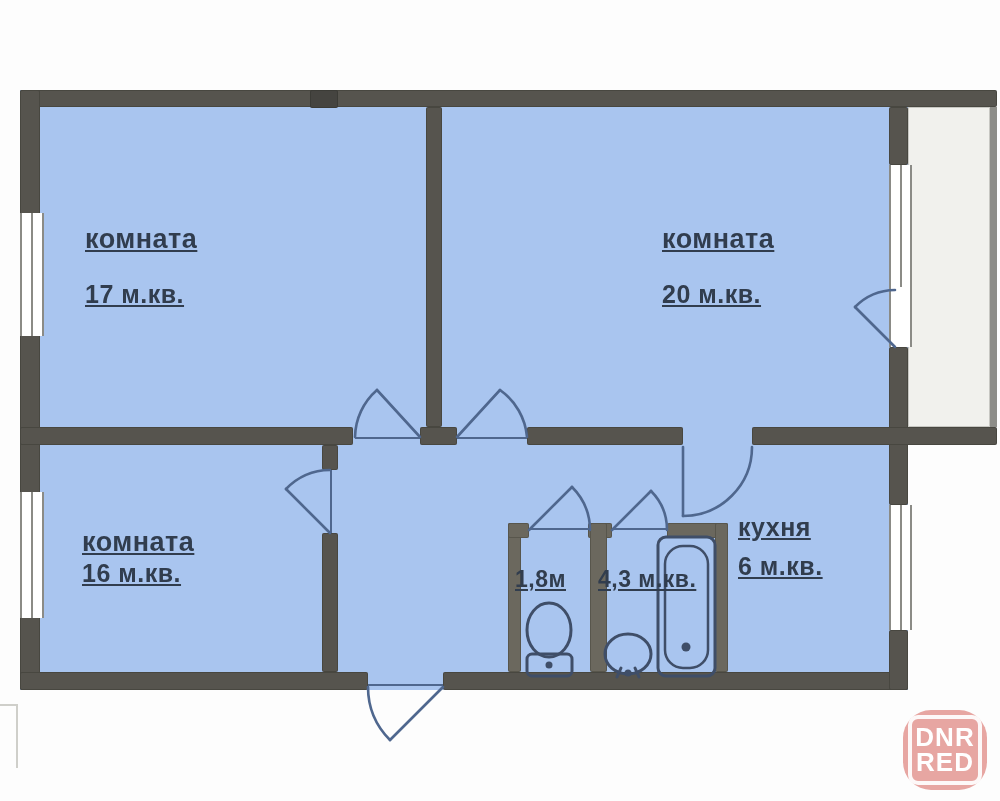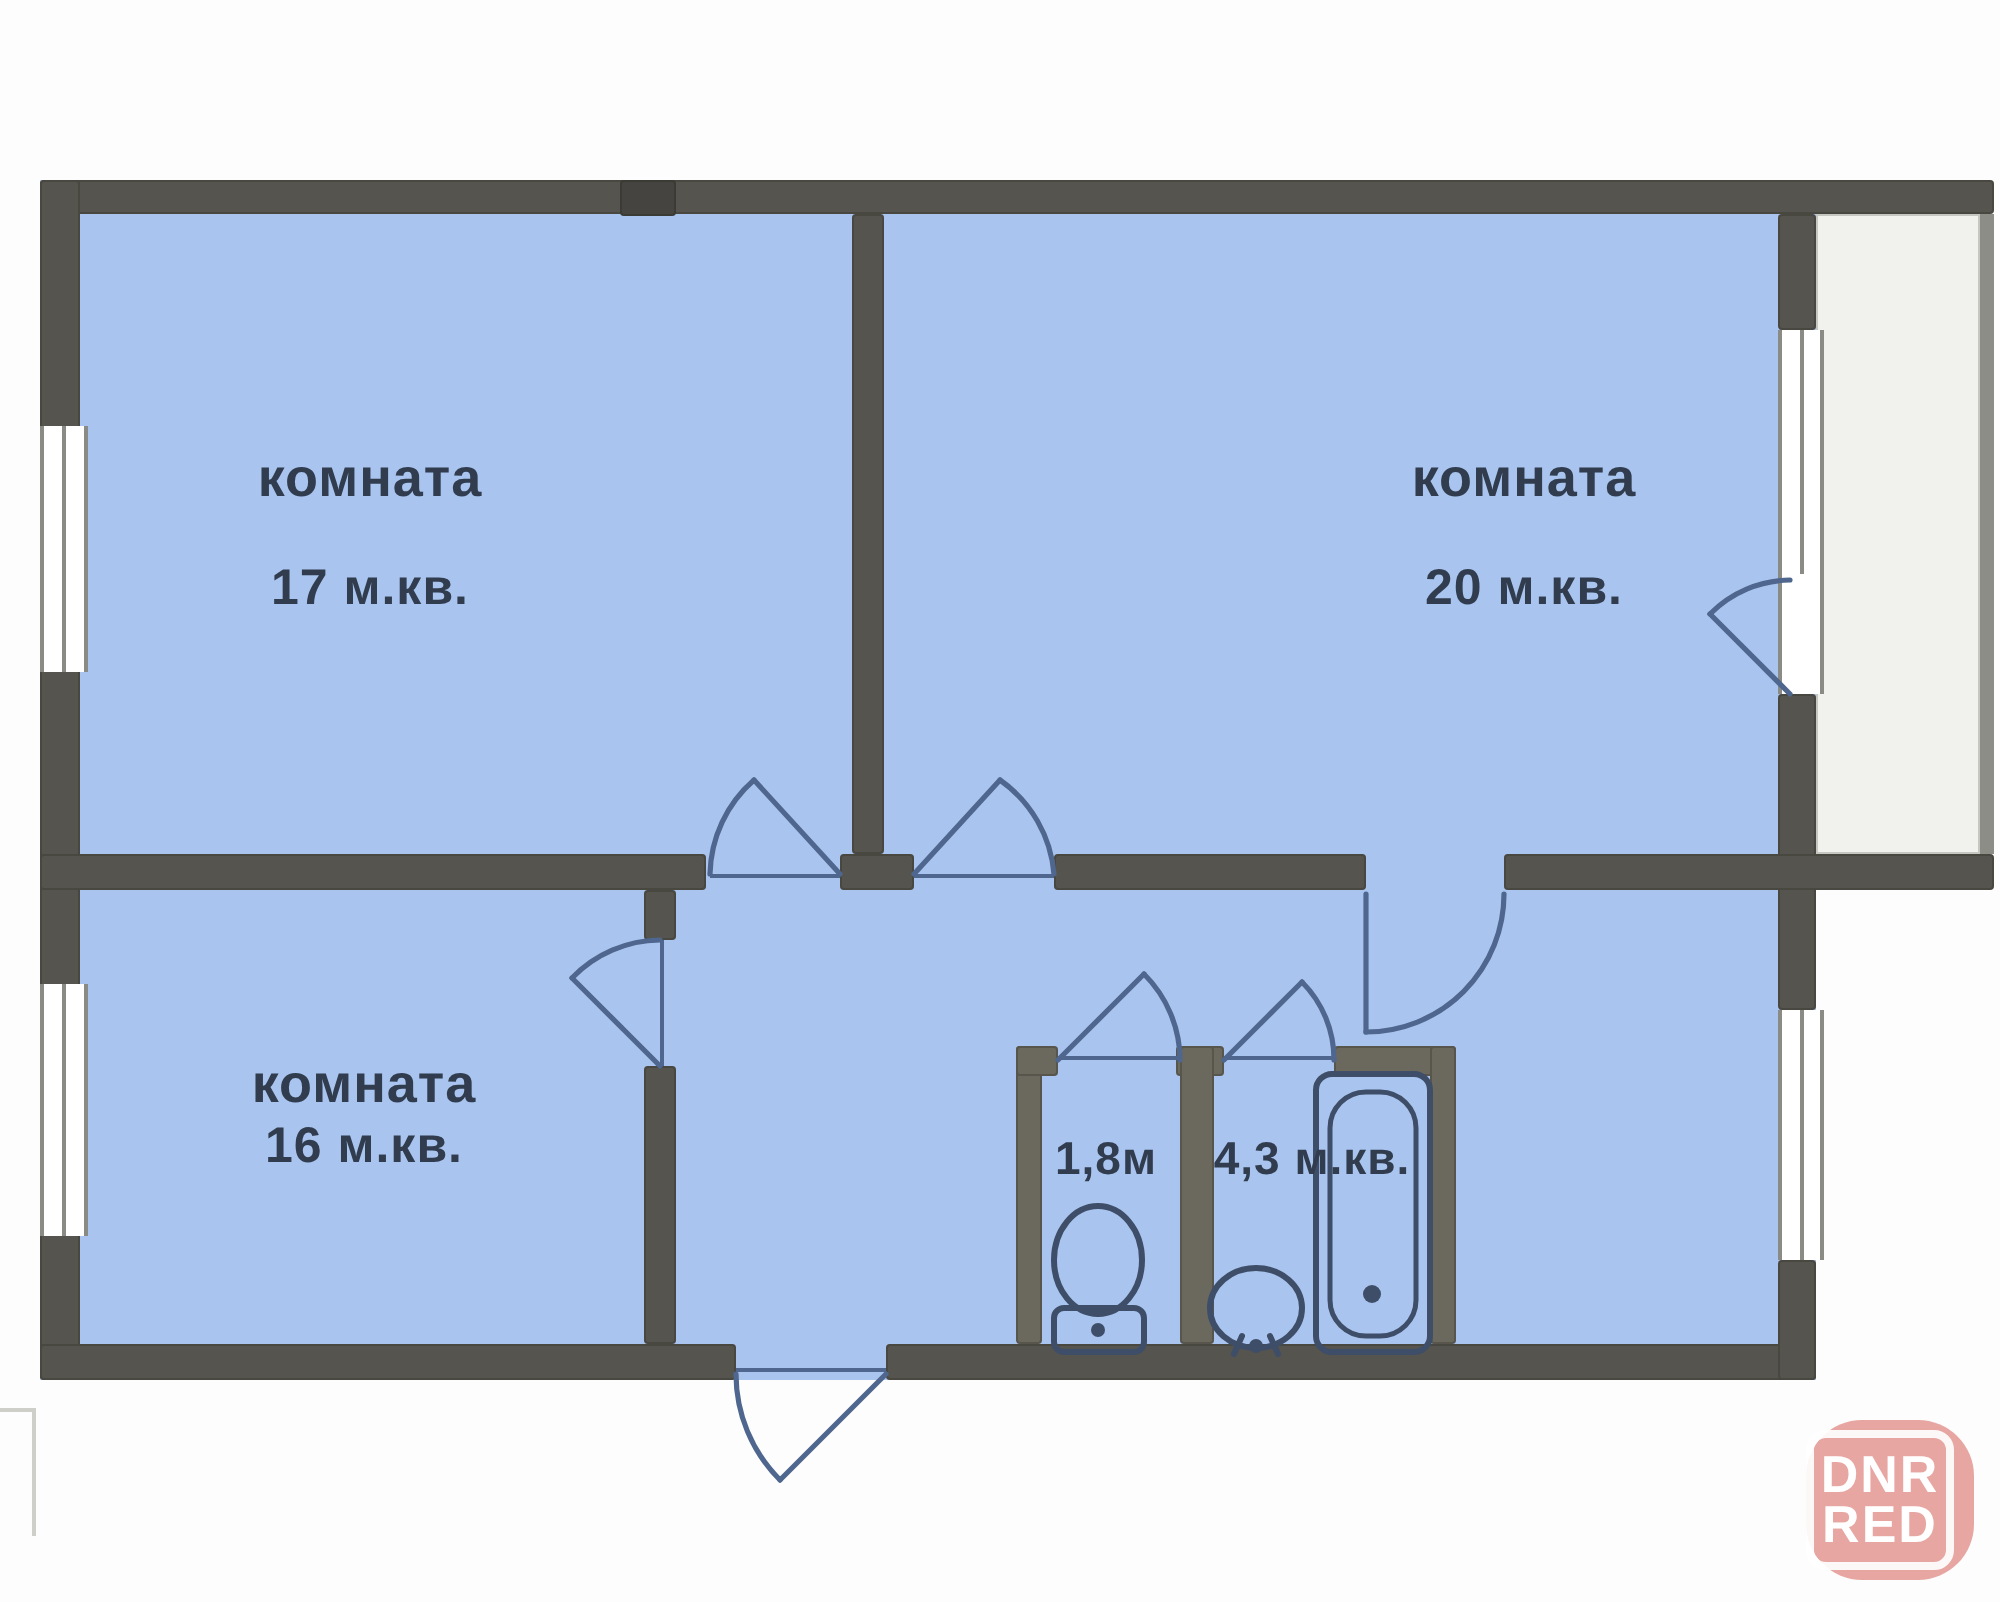--- a/index.html
+++ b/index.html
@@ -27,35 +27,35 @@
     background:var(--window-frame,#8b8b86);
   }
   .window{position:absolute;}
   .overlay{position:absolute;left:0;top:0;pointer-events:none;}
   .door-line{stroke:var(--door-line,#4f678e);stroke-width:2.6;fill:none;stroke-linecap:round;}
   .thin-line{stroke:var(--door-line,#4f678e);stroke-width:2;fill:none;}
   .fixture{stroke:var(--fixture-line,#3f4e68);stroke-width:3;fill:none;stroke-linecap:round;}
   .fixture-fill{fill:var(--fixture-line,#3f4e68);stroke:none;}
   .neighbor{stroke:var(--neighbor-line,#cfcfca);stroke-width:2;fill:none;}
   .lbl{
-    position:absolute;text-align:center;
-    color:var(--text,#313d4e);font-weight:bold;letter-spacing:.5px;
+    position:absolute;text-align:left;
+    color:var(--text,#313d4e);font-weight:bold;letter-spacing:.5px;text-decoration:underline;
   }
   .lbl .l1{font-size:27px;line-height:30px;}
   .lbl .l2{font-size:25px;line-height:28px;margin-top:26px;}
   .lbl--tight .l1{font-size:27px;line-height:28px;}
   .lbl--tight .l2{font-size:26px;line-height:24px;margin-top:0;}
   .lbl--small .l2{font-size:23px;line-height:26px;margin-top:4px;}
   .lbl--kitchen .l1{font-size:25px;line-height:28px;}
   .lbl--kitchen .l2{font-size:25px;line-height:26px;margin-top:12px;}
   .lbl--room12 .l2{margin-top:2px;}
   .watermark{
     position:absolute;left:903px;top:710px;width:84px;height:80px;
     background:var(--watermark-bg,#e7a6a2);border-radius:28px;
-    display:flex;align-items:center;
+    display:flex;align-items:center;justify-content:center;
   }
   .watermark-inner{
     width:66px;height:62px;border:4px solid rgba(255,255,255,.92);border-radius:10px;
     display:flex;flex-direction:column;align-items:center;justify-content:center;
   }
   .watermark-inner div{
     color:var(--watermark-text,#ffffff);font-weight:bold;font-size:26px;line-height:25px;letter-spacing:1px;
   }
 </style>
 </head>
@@ -176,20 +176,24 @@
     <div class="l2">16 м.кв.</div>
   </div>
   <div class="lbl lbl--tight" style="left:330px;top:556px;width:180px;">
   </div>
   <div class="lbl lbl--small" style="left:515px;top:562px;width:76px;">
     <div class="l2">1,8м</div>
   </div>
   <div class="lbl lbl--small" style="left:598px;top:562px;width:116px;">
     <div class="l2">4,3 м.кв.</div>
   </div>
+  <div class="lbl lbl--kitchen" style="left:738px;top:513px;width:155px;">
+    <div class="l1">кухня</div>
+    <div class="l2">6 м.кв.</div>
+  </div>
 
   <div class="watermark">
     <div class="watermark-inner">
       <div>DNR</div>
       <div>RED</div>
     </div>
   </div>
 
 </div>
 

